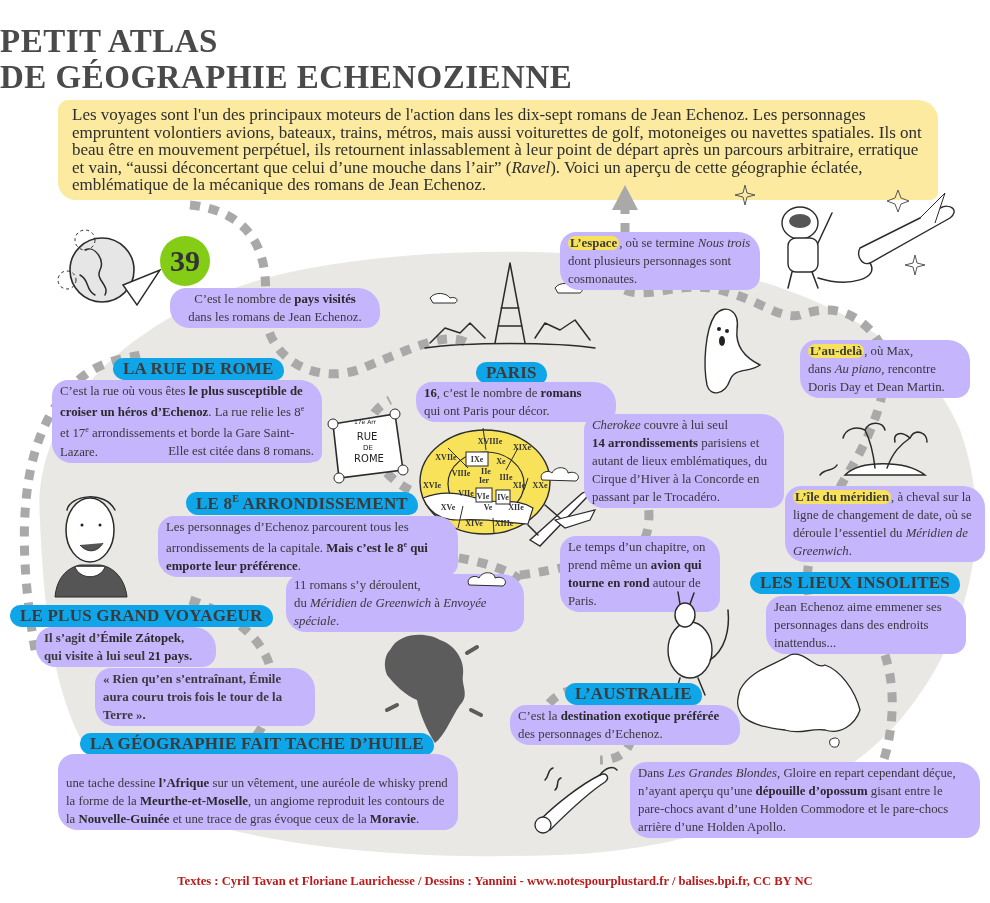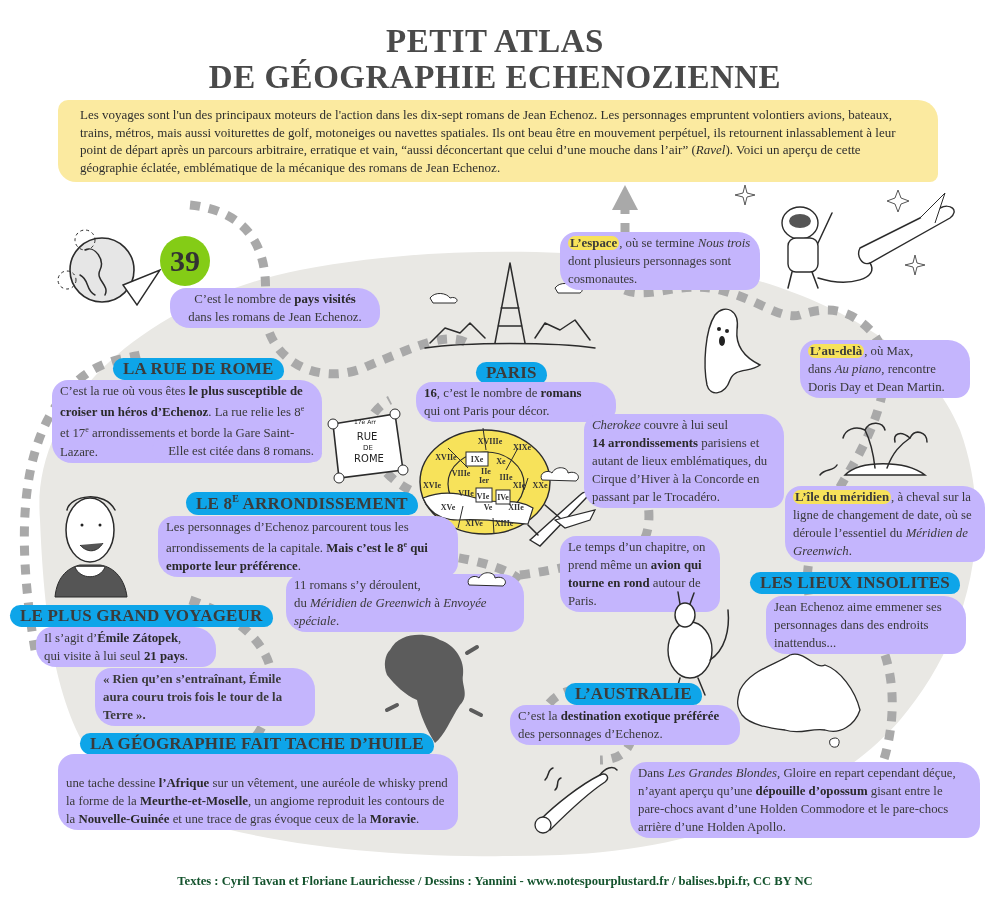--- a/index.html
+++ b/index.html
@@ -1,26 +1,26 @@
 <!DOCTYPE html>
 <html><head>
 <meta charset="utf-8">
 <style>
   * { box-sizing: border-box; margin: 0; padding: 0; }
   html, body { width: 990px; height: 903px; background: #ffffff; overflow: hidden; }
   body { position: relative; font-family: "Liberation Serif", "DejaVu Serif", serif; color: #3a3a3a; }
-  .title { position: absolute; left: 0; width: 990px; text-align: center; font-weight: bold; color: #4a4a4a; font-size: 33px; letter-spacing: 0.5px; line-height: 38px; }
-  .intro { position: absolute; left: 58px; top: 100px; width: 880px; padding: 6px 22px; background: #fbeaa0; border-radius: 10px 20px 8px 18px; font-size: 13px; line-height: 17.6px; color: #2e2e2e; }
+  .title { position: absolute; left: 0; width: 990px; font-weight: bold; color: #4a4a4a; font-size: 33px; letter-spacing: 0.5px; line-height: 38px; }
+  .intro { position: absolute; left: 58px; top: 100px; width: 880px; padding: 6px 14px; background: #fbeaa0; border-radius: 10px 20px 8px 18px; font-size: 17px; line-height: 17.6px; color: #2e2e2e; }
   .bg-blob { position: absolute; }
   .card { position: absolute; background: #c4b5fd; border-radius: 16px 22px 14px 20px; font-size: 12.8px; line-height: 18px; color: #3a3a3a; padding: 2px 8px; }
   .card b { color: #2a2a2a; }
   .heading { position: absolute; font-weight: bold; font-size: 17px; color: #3b3b3b; background: #0ea5e9; padding: 1px 10px; border-radius: 14px 18px 12px 16px; white-space: nowrap; letter-spacing: 0.2px; }
   .hl { background: #f7e25a; border-radius: 8px; padding: 0 2px; font-weight: bold; }
   .num { position: absolute; left: 160px; top: 236px; width: 50px; height: 50px; border-radius: 50%; background: #84cc16; font-weight: bold; font-size: 30px; text-align: center; line-height: 50px; color: #333; }
-  .footer { position: absolute; left: 0; width: 990px; top: 874px; text-align: center; font-size: 12.6px; font-weight: bold; color: #14532d; }
+  .footer { position: absolute; left: 0; width: 990px; top: 874px; text-align: center; font-size: 12.6px; font-weight: bold; color: #b91c1c; }
   svg { position: absolute; overflow: visible; }
   .dash { fill: none; stroke: #a9a9a9; stroke-width: 9; stroke-dasharray: 10 9; }
   .ink { fill: none; stroke: #2b2b2b; stroke-width: 1.5; stroke-linecap: round; stroke-linejoin: round; }
   .arr-label { font-family: "Liberation Serif", serif; font-size: 8px; font-weight: bold; fill: #333; text-anchor: middle; }
 </style>
 </head>
 <body>
 
 <div class="title" style="top:22px;">PETIT ATLAS</div>
 <div class="title" style="top:58px;">DE GÉOGRAPHIE ECHENOZIENNE</div>
@@ -163,21 +163,21 @@
   <ellipse cx="45" cy="45" rx="24" ry="32" fill="#fff" stroke="#2b2b2b" stroke-width="1.5"></ellipse>
   <path d="M22,25 C25,10 60,5 70,25" class="ink"></path>
   <path d="M35,60 C42,68 52,68 58,58" fill="#555" stroke="#2b2b2b"></path>
   <circle cx="37" cy="40" r="1.5" fill="#222"></circle>
     <circle cx="55" cy="40" r="1.5" fill="#222"></circle>
   <path d="M10,112 C12,90 25,82 35,80 L55,80 C70,82 80,95 82,112 Z" fill="#555" stroke="#2b2b2b"></path>
   <path d="M30,82 C35,95 55,95 60,82" fill="#fff" stroke="#2b2b2b"></path>
 </svg>
 
 <div class="heading" style="left:10px;top:605px;">LE PLUS GRAND VOYAGEUR</div>
-<div class="card" style="left:36px;top:627px;width:180px;">
+<div class="card" style="left:36px;top:627px;width:180px;font-weight:bold;">
   <span>Il s’agit d’</span><b>Émile Zátopek</b><span>,</span><br>
   <span>qui visite à lui seul </span><b>21 pays</b><span>.</span>
 </div>
 <div class="card" style="left:95px;top:668px;width:220px;font-weight:bold;">« Rien qu’en s’entraînant, Émile aura couru trois fois le tour de la Terre ».</div>
 
 <svg style="left:375px;top:625px;" width="110" height="120">
   <path d="M15,25 C25,5 55,8 65,15 C80,20 90,35 88,50 C86,60 95,70 85,80 C75,95 70,110 60,118 C52,105 45,90 42,75 C30,70 20,60 12,50 C8,40 10,30 15,25 Z" fill="#5c5c5c"></path>
   <path d="M92,28 L102,22 M96,85 L106,90 M12,85 L22,80" stroke="#5c5c5c" stroke-width="4" stroke-linecap="round"></path>
 </svg>
 

